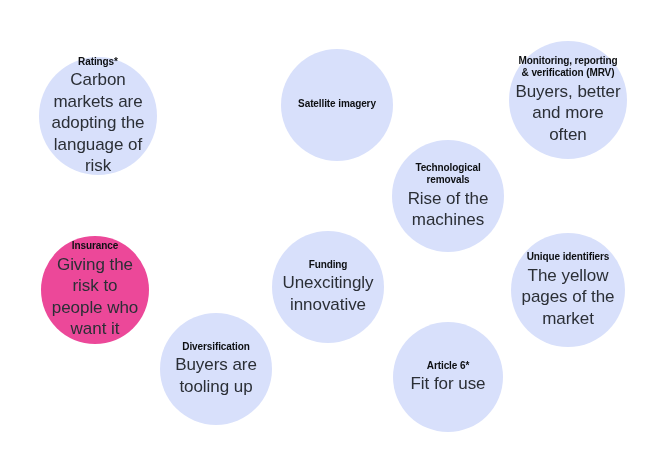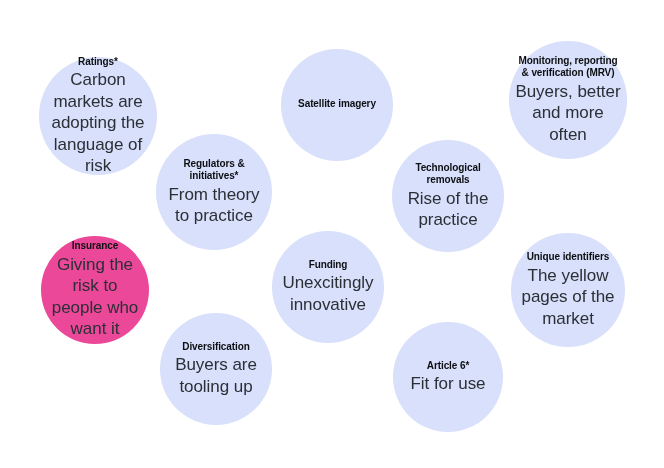--- a/index.html
+++ b/index.html
@@ -54,35 +54,29 @@
 </head>
 <body>
 
 <div id="canvas" style="width: 664px; height: 468px; background: rgb(255, 255, 255);">
     <div class="bubble" style="left: 39px; top: 57px; width: 118px; height: 118px; background: rgb(216, 224, 251);">
       <div class="bubble-text">
         <span class="bubble-title" style="color: rgb(13, 15, 18);">Ratings*</span>
         <span class="bubble-sub" style="color: rgb(43, 47, 54);">Carbon markets are adopting the language of risk</span>
       </div>
     </div>
-    <div class="bubble" style="left: 156px; top: 134px; width: 116px; height: 116px; background: rgb(216, 224, 251);">
-      <div class="bubble-text">
-        <span class="bubble-title" style="color: rgb(13, 15, 18);">Regulators &amp; initiatives*</span>
-        <span class="bubble-sub" style="color: rgb(43, 47, 54);">From theory to practice</span>
-      </div>
-    </div>
     <div class="bubble" style="left: 281px; top: 49px; width: 112px; height: 112px; background: rgb(216, 224, 251);">
       <div class="bubble-text">
         <span class="bubble-title" style="color: rgb(13, 15, 18);">Satellite imagery</span>
       </div>
     </div>
     <div class="bubble" style="left: 392px; top: 140px; width: 112px; height: 112px; background: rgb(216, 224, 251);">
       <div class="bubble-text">
         <span class="bubble-title" style="color: rgb(13, 15, 18);">Technological removals</span>
-        <span class="bubble-sub" style="color: rgb(43, 47, 54);">Rise of the practice</span>
+        <span class="bubble-sub" style="color: rgb(43, 47, 54);">Rise of the machines</span>
       </div>
     </div>
     <div class="bubble" style="left: 509px; top: 41px; width: 118px; height: 118px; background: rgb(216, 224, 251);">
       <div class="bubble-text">
         <span class="bubble-title" style="color: rgb(13, 15, 18);">Monitoring, reporting &amp; verification (MRV)</span>
         <span class="bubble-sub" style="color: rgb(43, 47, 54);">Buyers, better and more often</span>
       </div>
     </div>
     <div class="bubble" style="left: 41px; top: 236px; width: 108px; height: 108px; background: #ec4899;">
       <div class="bubble-text">

